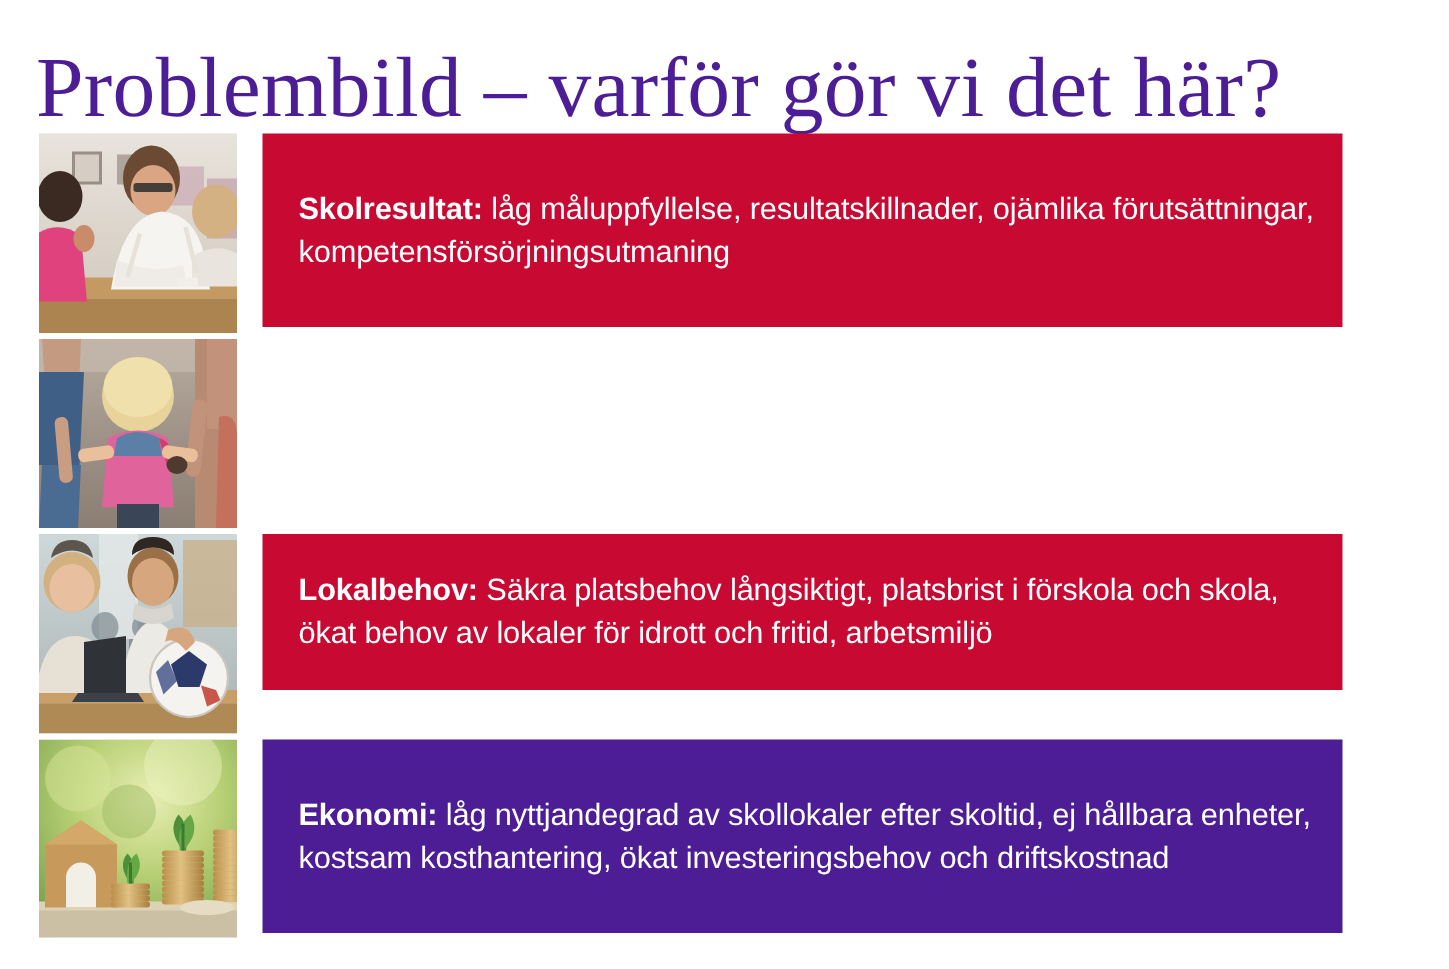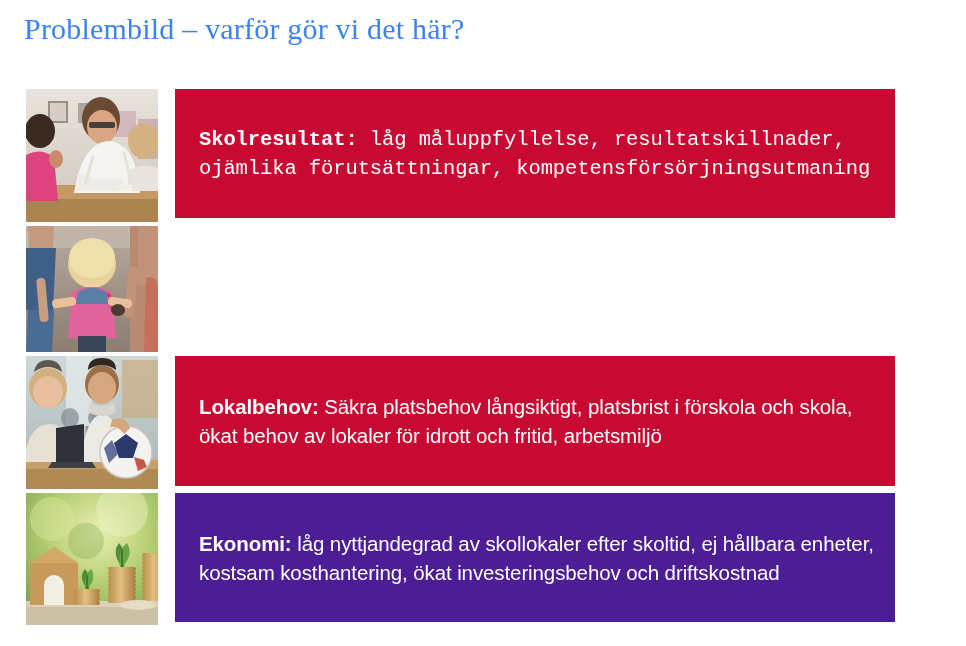--- a/index.html
+++ b/index.html
@@ -12,26 +12,26 @@
     height: 646px;
     position: relative;
     overflow: hidden;
     font-family: "Liberation Sans", sans-serif;
   }
 
   
   #slide-title {
     position: absolute;
     left: 24px;
-    top: 12px;
+    top: 26px;
     width: 900px;
     font-family: "Liberation Serif", serif;
-    font-size: 30px;
+    font-size: 57px;
     font-weight: 400;
-    color: #3b82f6;
+    color: #4c1d95;
     letter-spacing: 0.2px;
     line-height: 1.15;
     white-space: nowrap;
   }
 
   
   .row {
     position: absolute;
     left: 26px;
     width: 869px;
@@ -56,21 +56,21 @@
     position: absolute;
     left: 149px;
     top: 0;
     right: 0;
     height: 100%;
     background: #c80a33;
     box-sizing: border-box;
   }
   #row-0 .panel { height: 129px; }
   #row-1 .panel { height: 123px; }
-  #row-2 .panel { height: 130px; }
+  #row-2 .panel { height: 104px; }
   #row-3 .panel { height: 129px; }
 
   .panel-text {
     position: absolute;
     left: 24px;
     right: 18px;
     top: 50%;
     transform: translateY(-50%);
     color: #ffffff;
     font-size: 20.5px;
@@ -121,21 +121,21 @@
       <ellipse cx="118" cy="52" rx="16" ry="18" fill="#d3b182"></ellipse>
       <path d="M102 82 q16 -10 30 -2 v22 h-30 z" fill="#e9e4de"></path>
 
       <rect x="62" y="66" width="3" height="30" fill="#e6e2d8" transform="rotate(16 63 80)"></rect>
       <rect x="100" y="62" width="3" height="32" fill="#e6e2d8" transform="rotate(-14 101 78)"></rect>
       <rect x="92" y="96" width="14" height="6" fill="#f2efe9"></rect>
     </svg>
   </div>
 
   <div class="panel" style="background: rgb(200, 10, 51);">
-    <div class="panel-text" style="color: rgb(255, 255, 255); font-family: Liberation Mono, monospace;">
+    <div class="panel-text" style="color: rgb(255, 255, 255);">
       <span class="lead">Skolresultat:</span><span> låg måluppfyllelse, resultatskillnader, ojämlika förutsättningar, kompetensförsörjningsutmaning</span>
     </div>
   </div>
 </div>
 
 <div class="row" id="row-1">
 
   <div class="thumb">
     <svg viewBox="0 0 132 126" preserveAspectRatio="xMidYMid slice">
       <defs>

